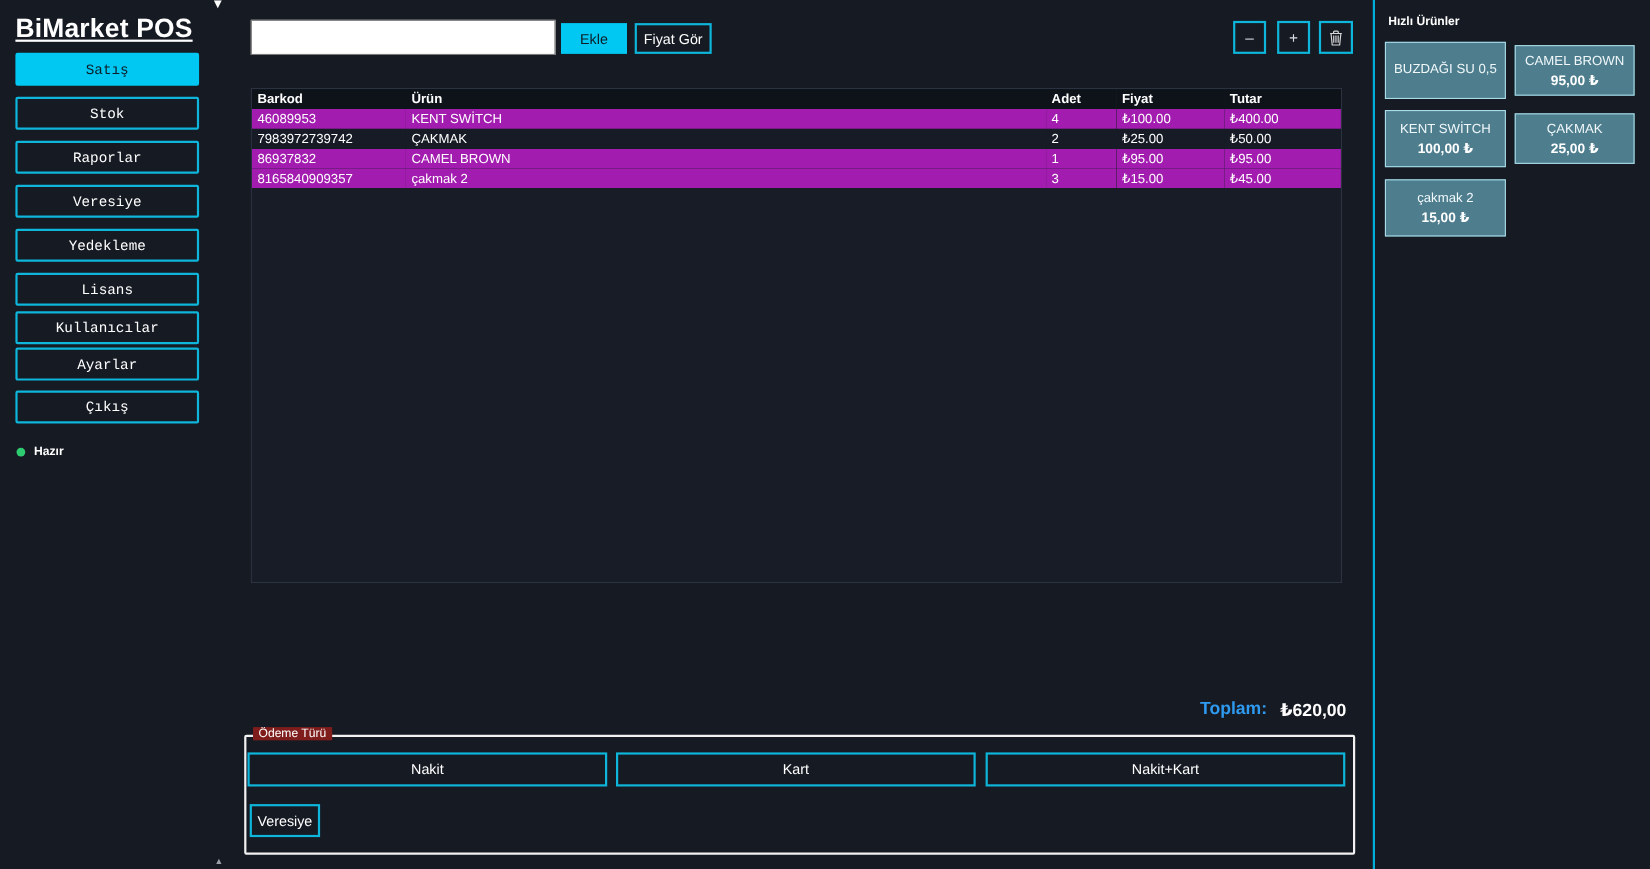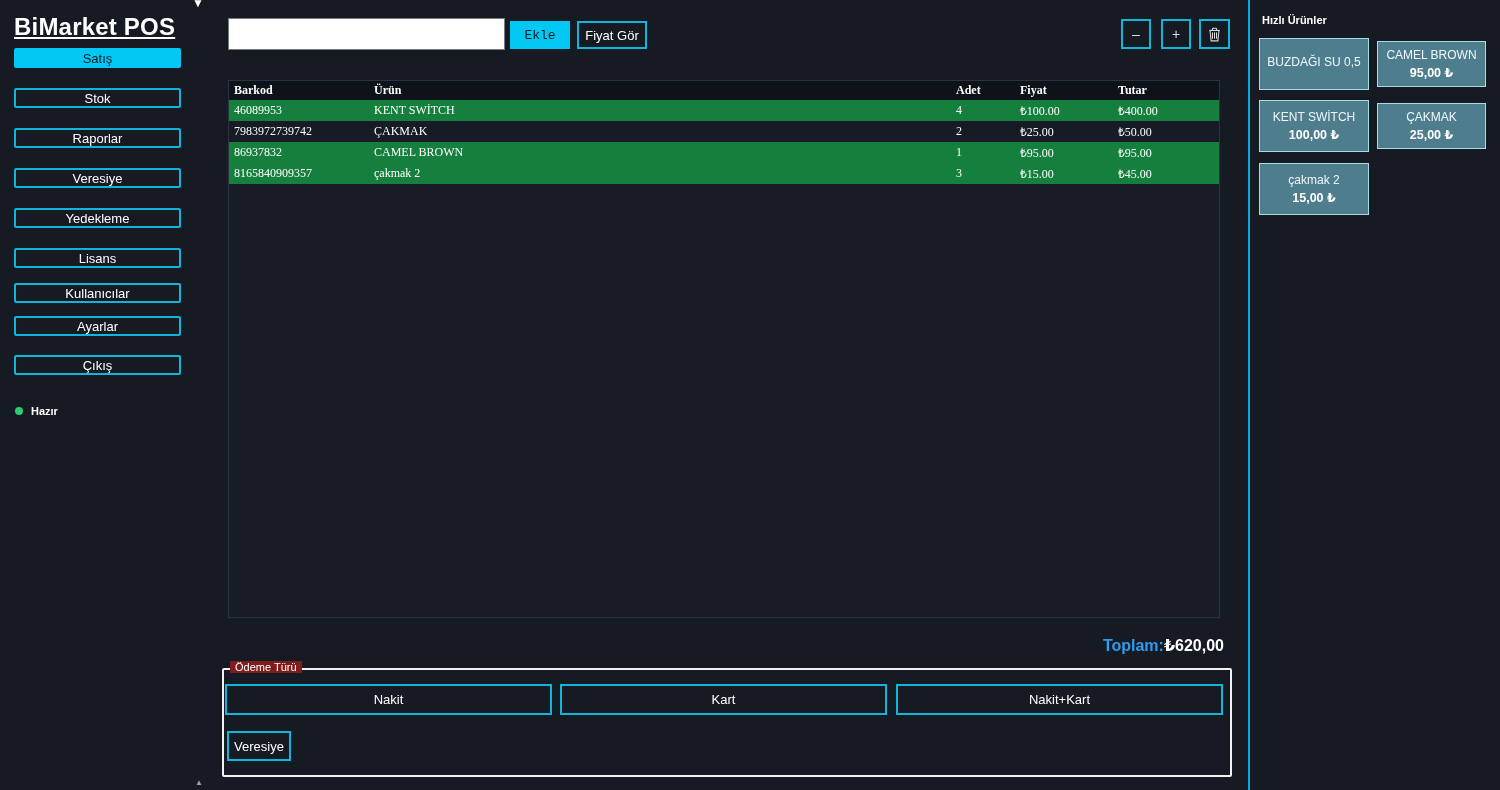--- a/index.html
+++ b/index.html
@@ -10,70 +10,70 @@
   }
   .abs { position:absolute; }
 
   
   .top-arrow { left:192px; top:-4px; color:#fff; font-size:12px; }
   .bottom-arrow { left:195px; top:778px; color:#9aa0aa; font-size:8px; }
 
   
   .app-title { left:14px; top:13px; font-size:24px; font-weight:bold; letter-spacing:.2px;text-decoration:underline; }
   .sb-btn {
-    left:14px; width:167px; height:20px;
+    left:14px; width:167px; height:30px;
     background:transparent; border:2px solid #0db6da; border-radius:2px;
-    color:#fff; font-size:13px; font-family:Liberation Sans, sans-serif;
+    color:#fff; font-size:13px; font-family:Liberation Mono, monospace;
     display:flex; align-items:center; justify-content:center; cursor:pointer;text-align:right;
   }
   .sb-btn.active { background:#00c8f2; border-color:#00c8f2; color:#0d1b26; }
   .status-row { left:15px; top:405px; display:flex; align-items:center; gap:8px; }
   .status-dot { width:8px; height:8px; border-radius:50%; background:#2ecc71; }
   .status-text { font-size:11px; font-weight:bold; }
 
   
   .barcode-input {
     left:228px; top:18px; width:277px; height:32px;
     background:#fff; border:1px solid #7a7a7a; font-size:14px; padding:0 6px;
     font-family:inherit; color:#111;
   }
   .btn-cyan {
     background:#00c8f2; border:none; color:#0d1b26;
-    font-size:13px; font-family:Liberation Mono, monospace; cursor:pointer;
+    font-size:13px; font-family:Liberation Sans, sans-serif; cursor:pointer;
     display:flex; align-items:center; justify-content:center;
   }
   .btn-outline {
     background:transparent; border:2px solid #0db6da; color:#fff;
     font-size:13px; font-family:inherit; cursor:pointer;
     display:flex; align-items:center; justify-content:center;
   }
   .ekle-btn { left:510px; top:21px; width:60px; height:28px; }
   .fiyat-btn { left:577px; top:21px; width:70px; height:28px; }
   .qty-btn { width:30px; height:30px; top:19px; color:#d8dde3; font-size:14px; }
   .minus-btn { left:1121px; }
   .plus-btn  { left:1161px; }
   .trash-btn { left:1199px; top:19px; width:31px; height:30px; }
 
   
   .cart-table-wrap {
-    left:228px; top:80px; width:992px; height:538px;
-    background:#171c26; border:1px solid #2b3240;font-family:Liberation Serif, serif;
+    left:228px; top:80px; width:992px; height:450px;
+    background:#171c26; border:1px solid #2b3240;
   }
   table.cart { width:100%; border-collapse:collapse; table-layout:fixed; }
   table.cart th, table.cart td {
     font-size:12px; text-align:left; padding:2px 0 2px 5px;
     height:15px; white-space:nowrap; overflow:hidden; font-weight:normal;
   }
   table.cart thead tr { background:#0e1219; }
   table.cart th { font-weight:bold; }
-  table.cart tbody tr.odd  { background:#15803d; }
+  table.cart tbody tr.odd  { background:#a21caf; }
   table.cart tbody tr.even { background:#161b25; }
 
   
-  .total-row { top:636px; right:276px; display:flex; align-items:center; }
+  .total-row { top:636px; right:276px; display:flex; align-items:flex-start; gap:12px; }
   .total-label { color:#2e9bf0; font-size:16px; font-weight:bold; }
   .total-value { color:#fff; font-size:16px; font-weight:bold; }
 
   
   .payment-box {
     left:222px; top:668px; width:1010px; height:109px;
     border:2px solid #f2f2f2; border-radius:2px;
   }
   .payment-legend {
     left:230px; top:661px; background:#7f1d1d; padding:0 5px;

